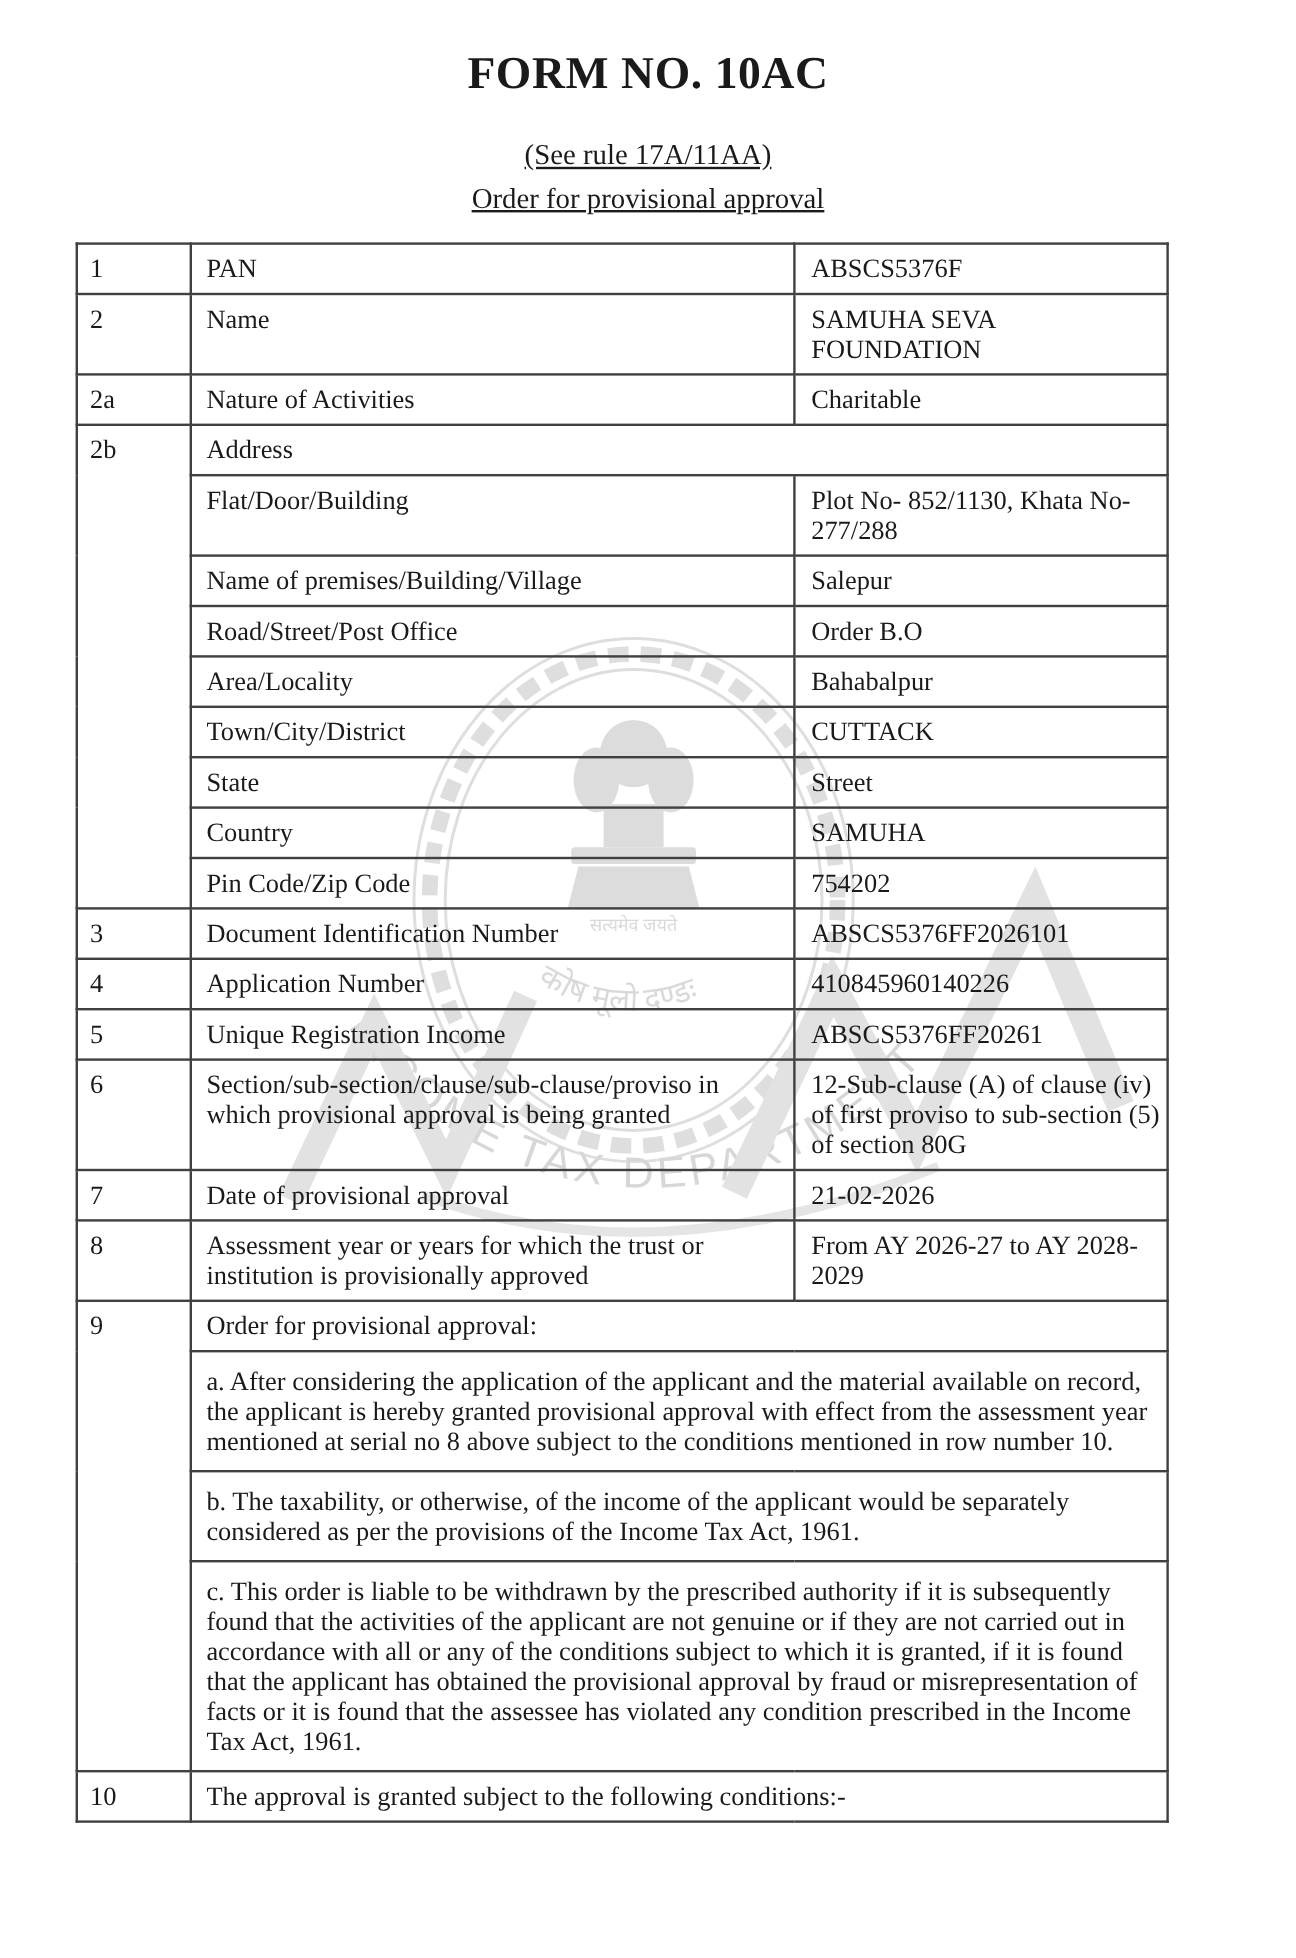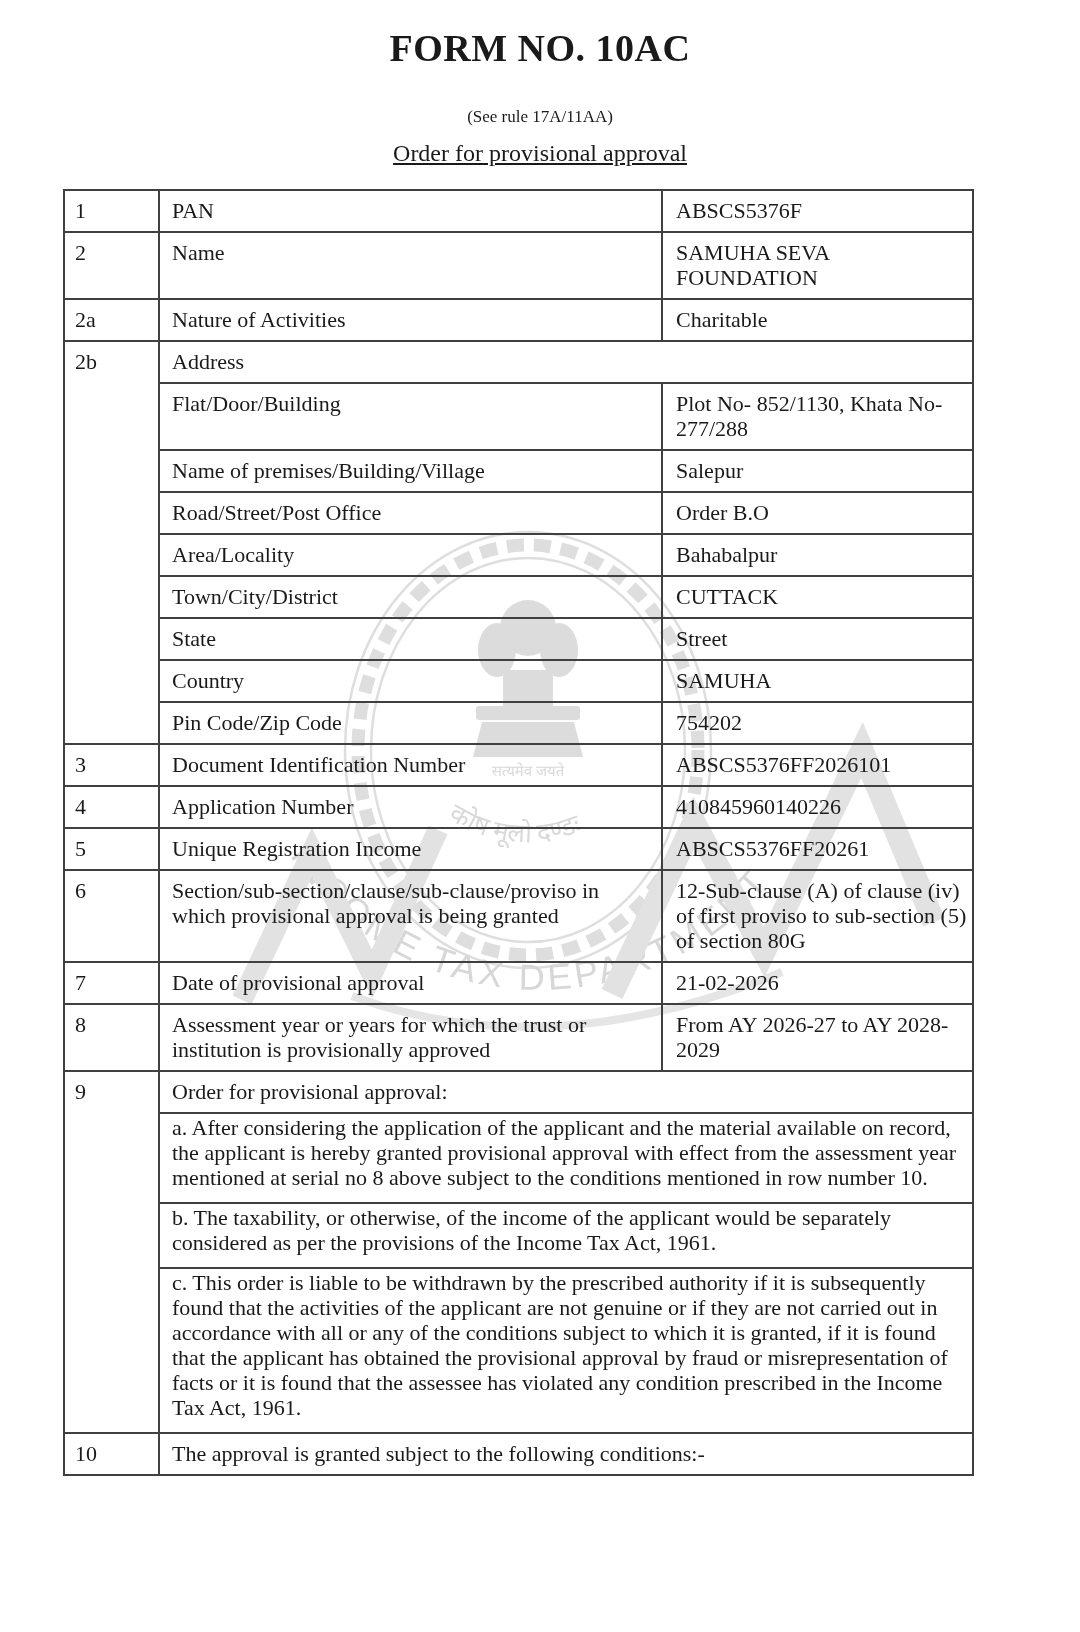--- a/index.html
+++ b/index.html
@@ -15,31 +15,32 @@
   .watermark{
     position:absolute;
     left:0; top:0;
     width:1080px; height:1632px;
     z-index:0;
   }
   .content{
     position:relative;
     z-index:1;
   }
-  header{ text-align:center; padding-top:29px; }
+  header{ text-align:center; padding-top:42px; }
   .title{
     font-size:38px;
     line-height:38px;
     font-weight:bold;
     letter-spacing:0.5px;
   }
   .rule-ref{
     margin-top:36px;
-    font-size:17px;
+    font-size:24px;
     line-height:28px;
+    text-decoration:underline;
   }
   .order-sub{
     margin-top:8px;
     font-size:24px;
     line-height:28px;
     text-decoration:underline;
   }
   table.form{
     border-collapse:collapse;
     table-layout:fixed;
@@ -54,21 +55,21 @@
     border:2px solid #404040;
     font-size:22px;
     line-height:25px;
     padding:7px 8px 8px 12px;
     vertical-align:top;
     background:transparent;
     word-wrap:break-word;
   }
   td.no{ padding-left:10px; }
   td.value{ padding-left:13px; padding-right:4px; }
-  td.clause{ padding-top:1px; padding-bottom:12px; }
+  td.clause{ padding-top:11px; padding-bottom:12px; }
 </style>
 </head>
 <body>
 
 <div class="page">
 
   <svg class="watermark" viewBox="0 0 1080 1632" width="1080" height="1632" aria-hidden="true">
     <g fill="none" stroke="#dedede">
       <ellipse cx="528" cy="750" rx="183" ry="218" stroke-width="2.5"></ellipse>
       <ellipse cx="528" cy="750" rx="170" ry="205" stroke-width="13" stroke-dasharray="17 10"></ellipse>

